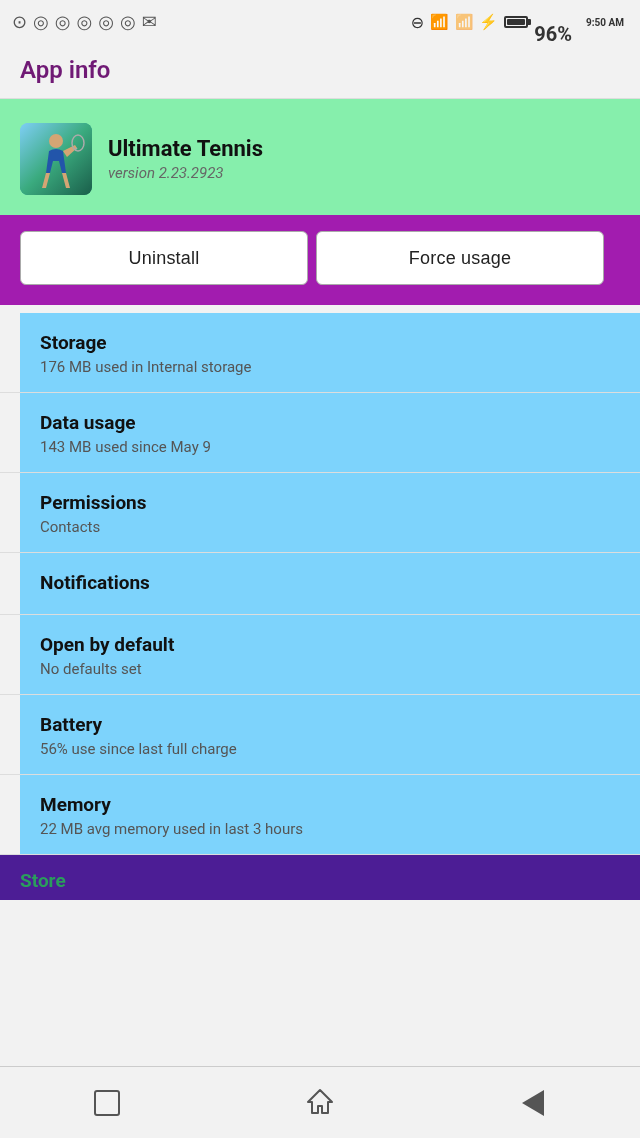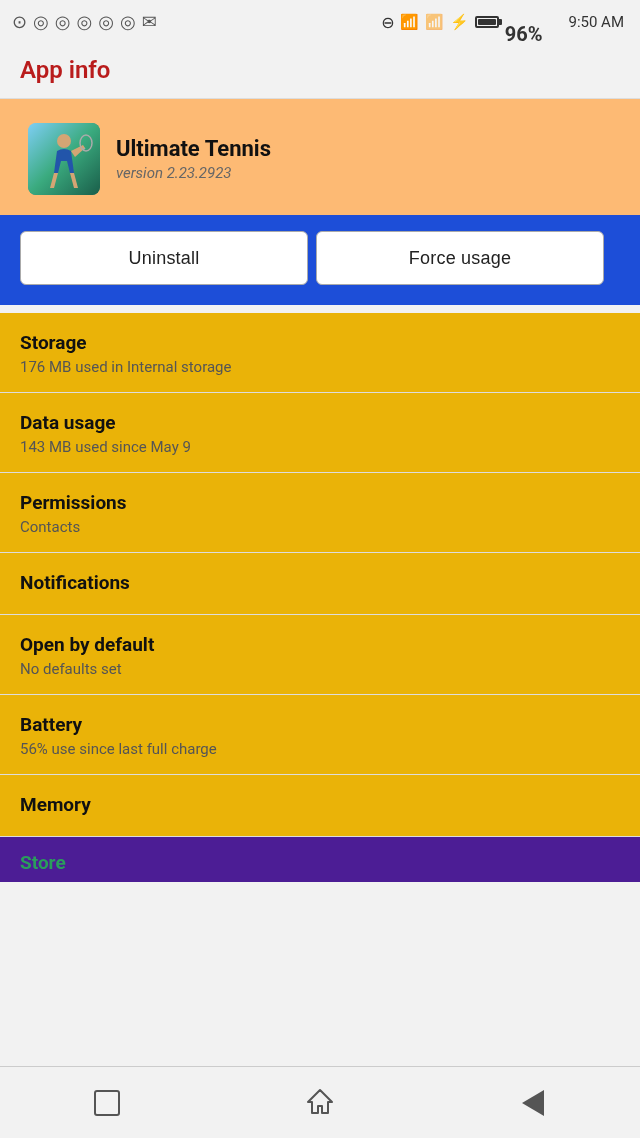--- a/index.html
+++ b/index.html
@@ -43,28 +43,28 @@
 
     
     .header {
       background: #f2f2f2;
       padding: 12px 20px 14px 20px;
       border-bottom: 1px solid #ddd;
     }
     .header-title {
       font-size: 24px;
       font-weight: 600;
-      color: #b91c1c;
+      color: #701a75;
     }
 
     
     .app-info-card {
-      background: #fdba74;
+      background: #86efac;
       margin: 0;
-      padding: 24px 20px 20px 28px;
+      padding: 24px 20px 20px 20px;
       display: flex;
       align-items: center;
       gap: 16px;
     }
     .app-icon-wrapper {
       width: 72px;
       height: 72px;
       border-radius: 8px;
       overflow: hidden;
       flex-shrink: 0;
@@ -82,21 +82,21 @@
     }
     .app-version {
       font-size: 15px;
       color: #666;
       margin-top: 3px;
       font-style: italic;
     }
 
     
     .action-buttons {
-      background: #1d4ed8;
+      background: #a21caf;
       padding: 16px 36px 20px 20px;
       display: flex;
       gap: 8px;
     }
     .action-btn {
       flex: 1;
       height: 54px;
       border: 1.5px solid #aaa;
       border-radius: 6px;
       background: #fff;
@@ -109,22 +109,23 @@
 
     
     .divider {
       height: 1px;
       background: #ddd;
       margin: 0;
     }
 
     
     .info-section {
-      background: #eab308;
+      background: #7dd3fc;
       padding: 18px 20px 16px 20px;
+      margin-left: 20px;
     }
     .info-section-title {
       font-size: 19px;
       font-weight: 700;
       color: #111;
       margin-bottom: 4px;
     }
     .info-section-subtitle {
       font-size: 15px;
       color: #555;
@@ -235,21 +236,21 @@
   </div>
   <div class="status-bar-right">
     <span style="font-size:16px;">⊖</span>
     <span style="font-size:15px;">📶</span>
     <span style="font-size:15px; opacity:0.5;">📶</span>
     <span style="font-size:15px;">⚡</span>
     <span class="battery-icon">
       <span class="battery-fill"></span>
     </span>
     <span style="font-size:20px;font-weight:700;margin-top:23px;">96%</span>
-    <span style="font-size:15px;font-weight:400;margin-left:20px;">9:50 AM</span>
+    <span style="font-size:10px;font-weight:700;margin-left:8px;">9:50 AM</span>
   </div>
 </div>
 
 <div class="header">
   <span class="header-title">App info</span>
 </div>
 
 <div class="content">
 
   <div class="app-info-card">
@@ -318,20 +319,21 @@
   <div class="divider"></div>
 
   <div class="info-section">
     <div class="info-section-title">Battery</div>
     <div class="info-section-subtitle">56% use since last full charge</div>
   </div>
   <div class="divider"></div>
 
   <div class="info-section">
     <div class="info-section-title">Memory</div>
+    <div class="info-section-subtitle">22 MB avg memory used in last 3 hours</div>
   </div>
   <div class="divider"></div>
 
   <div class="store-partial">
     <div class="store-partial-text">Store</div>
   </div>
 
 </div>
 
 <div class="bottom-nav">

